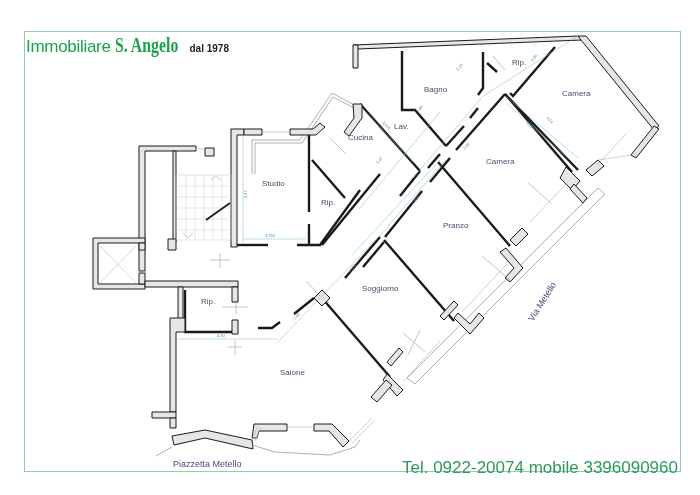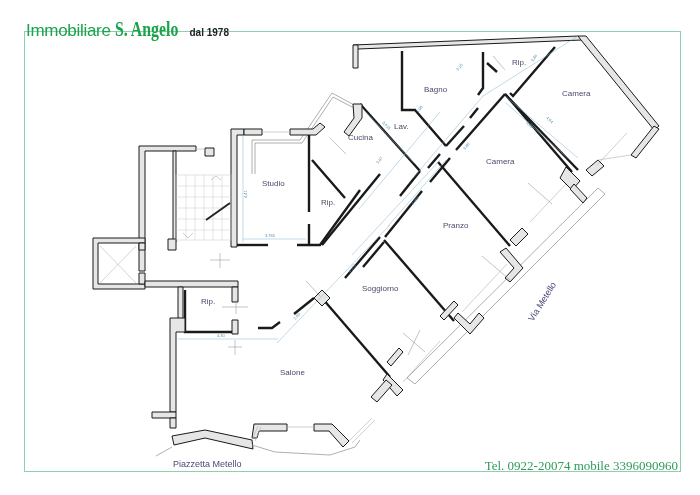--- a/index.html
+++ b/index.html
@@ -1,22 +1,22 @@
 <!DOCTYPE html>
 <html><head>
 <meta charset="utf-8">
 <style>
   html, body { margin:0; padding:0; background:#ffffff; }
   body { width:700px; height:495px; position:relative; overflow:hidden; font-family:"Liberation Sans", sans-serif; }
   #border-box { position:absolute; left:24px; top:31px; width:657px; height:605px; }
-  .header { position:absolute; left:26px; top:16px; white-space:nowrap; }
+  .header { position:absolute; left:26px; top:32px; white-space:nowrap; }
   .brand-light { color:#1aa34a; font-size:17px; font-family:"Liberation Sans", sans-serif; letter-spacing:-0.3px; }
   .brand-bold { color:#1aa34a; font-size:22px; font-weight:bold; font-family:"Liberation Serif", serif; transform:scaleX(0.72); display:inline-block; transform-origin:left; margin-right:-22px; letter-spacing:0px; }
   .since { color:#222; font-size:10px; font-weight:bold; margin-left:4px; }
-  .contact { position:absolute; right:22px; top:458px; color:#2f9a5a; font-size:13px;font-family:Liberation Serif, serif; }
+  .contact { position:absolute; right:22px; top:458px; color:#2f9a5a; font-size:17px; }
   svg { position:absolute; left:0; top:0; }
   .lbl { font-family:"Liberation Sans", sans-serif; font-size:8px; fill:#4a4a6a; }
   .dim { font-family:"Liberation Sans", sans-serif; font-size:4px; fill:#5a8aa8; }
   .street { font-family:"Liberation Sans", sans-serif; font-size:9px; fill:#4a4a7a; }
 </style>
 </head>
 <body>
 
 <div id="border-box" style="border:1px solid #8fcfb0; box-sizing:border-box; height:605px; max-height:605px;"></div>
 

